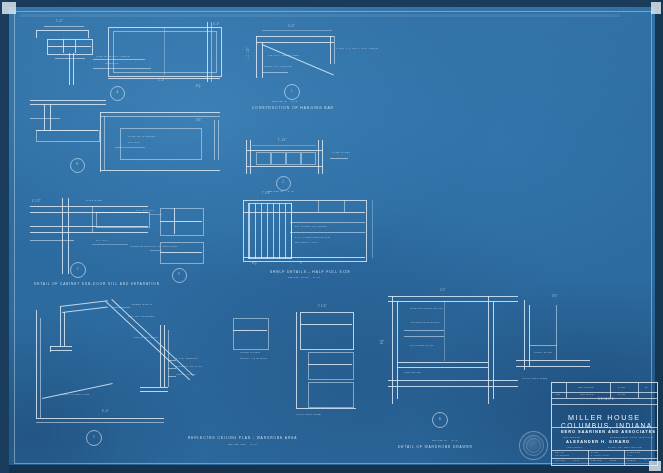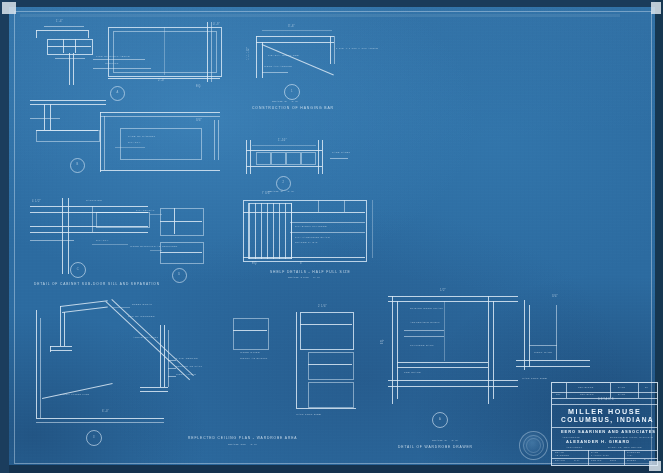--- a/index.html
+++ b/index.html
@@ -60,21 +60,21 @@
   .t.tiny{font-size:3.1px;opacity:.72;}
   .t.cap2{font-size:4px;letter-spacing:.9px;opacity:.8;}
 
   .callout{position:absolute;border:1px solid rgba(222,237,250,.6);border-radius:50%;
     display:flex;align-items:center;justify-content:center;flex-direction:column;}
   .callout .t{position:static;}
 
   
   .tb{position:absolute;border:1px solid rgba(226,240,252,.85);background:rgba(25,62,100,.10);}
   .tb-line{position:absolute;background:rgba(226,240,252,.7);}
-  .tb-title{position:absolute;color:#eaf4fd;font-weight:bold;white-space:nowrap;}
+  .tb-title{position:absolute;color:#eaf4fd;font-weight:normal;white-space:nowrap;margin-top:6px;}
 
   
   .seal{position:absolute;border-radius:50%;
     border:1px solid rgba(190,215,235,.45);
     background:radial-gradient(circle at 45% 40%, rgba(120,170,210,.35), rgba(40,85,130,.25) 60%, rgba(30,70,110,.15) 100%);}
   .seal .ring{position:absolute;inset:3px;border-radius:50%;border:1px solid rgba(190,215,235,.35);}
   .seal .ring2{position:absolute;inset:6px;border-radius:50%;border:1px solid rgba(190,215,235,.25);}
 
   .tape{position:absolute;background:rgba(205,225,240,.10);}
 </style>

